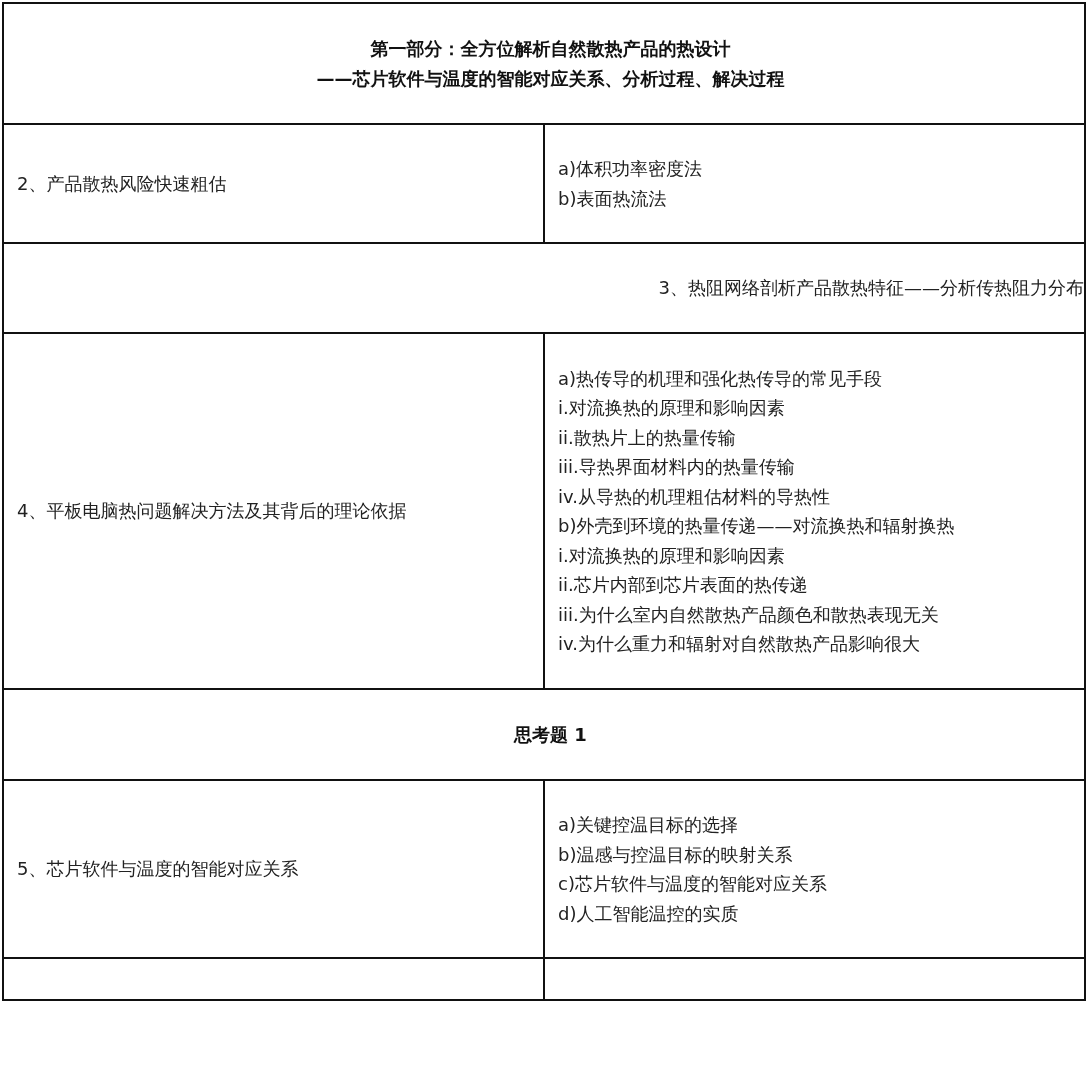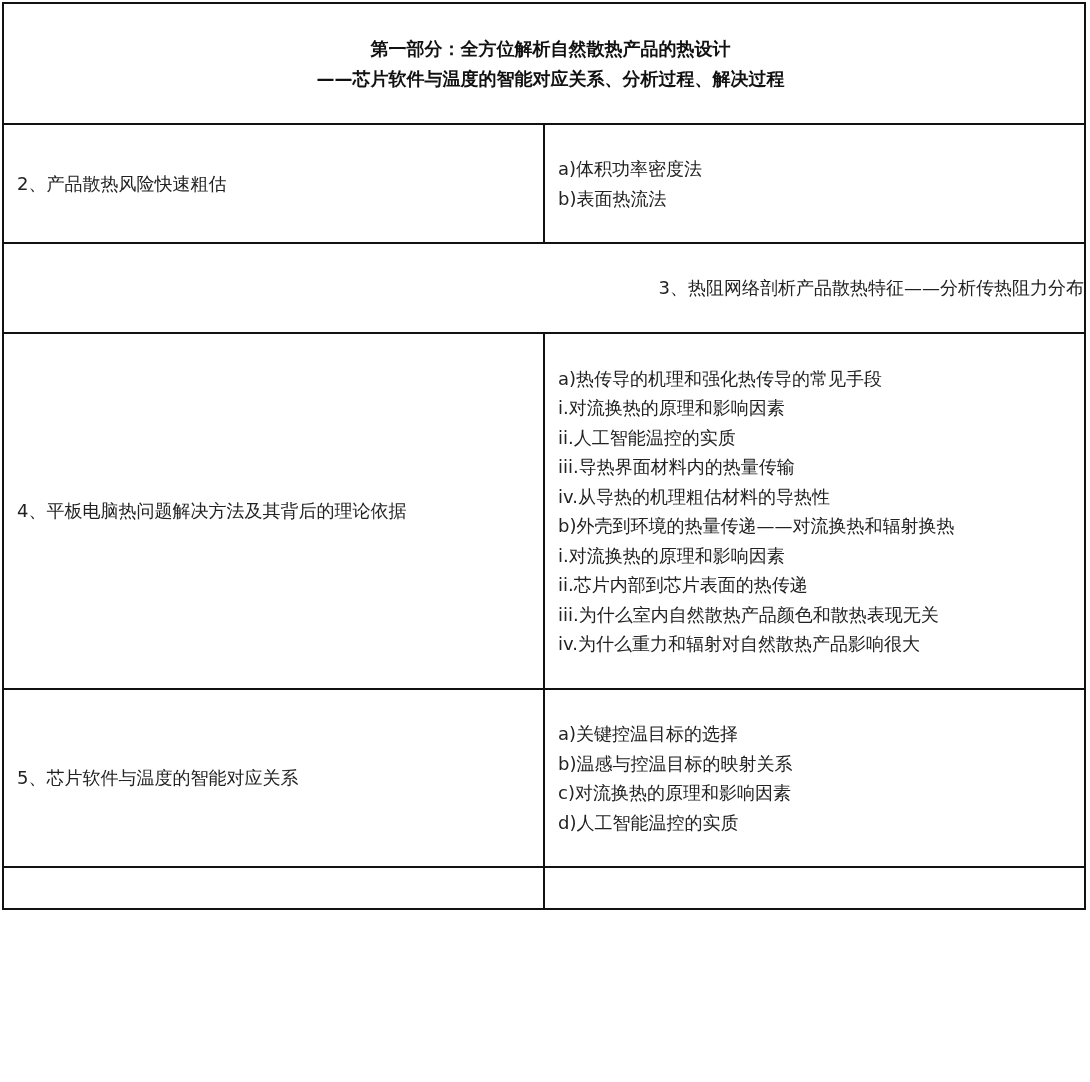--- a/index.html
+++ b/index.html
@@ -69,40 +69,45 @@
     </td>
   </tr>
 
   <tr class="r4">
     <td class="col-left">
       <span>4、平板电脑热问题解决方法及其背后的理论依据</span>
     </td>
     <td>
       <span class="line">a)热传导的机理和强化热传导的常见手段</span>
       <span class="line">i.对流换热的原理和影响因素</span>
-      <span class="line">ii.人工智能温控的实质</span>
+      <span class="line">ii.散热片上的热量传输</span>
       <span class="line">iii.导热界面材料内的热量传输</span>
       <span class="line">iv.从导热的机理粗估材料的导热性</span>
       <span class="line">b)外壳到环境的热量传递——对流换热和辐射换热</span>
       <span class="line">i.对流换热的原理和影响因素</span>
       <span class="line">ii.芯片内部到芯片表面的热传递</span>
       <span class="line">iii.为什么室内自然散热产品颜色和散热表现无关</span>
       <span class="line">iv.为什么重力和辐射对自然散热产品影响很大</span>
     </td>
   </tr>
 
+  <tr class="r-think">
+    <td class="head-cell" colspan="2">
+      <span>思考题 1</span>
+    </td>
+  </tr>
 
   <tr class="r5">
     <td class="col-left">
       <span>5、芯片软件与温度的智能对应关系</span>
     </td>
     <td>
       <span class="line">a)关键控温目标的选择</span>
       <span class="line">b)温感与控温目标的映射关系</span>
-      <span class="line">c)对流换热的原理和影响因素</span>
+      <span class="line">c)芯片软件与温度的智能对应关系</span>
       <span class="line">d)人工智能温控的实质</span>
     </td>
   </tr>
 
   <tr class="r6">
     <td class="col-left"></td>
     <td></td>
   </tr>
 </tbody>
   </table>

